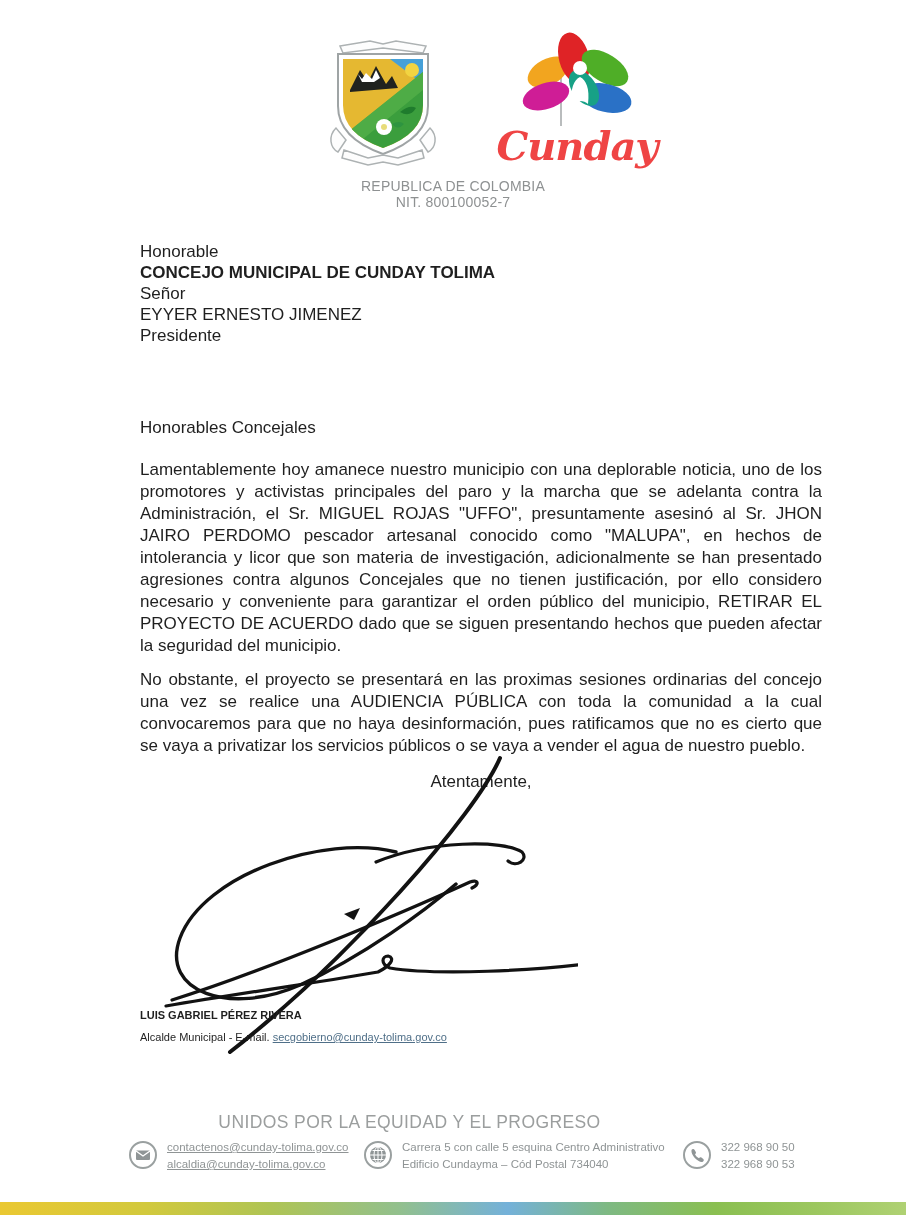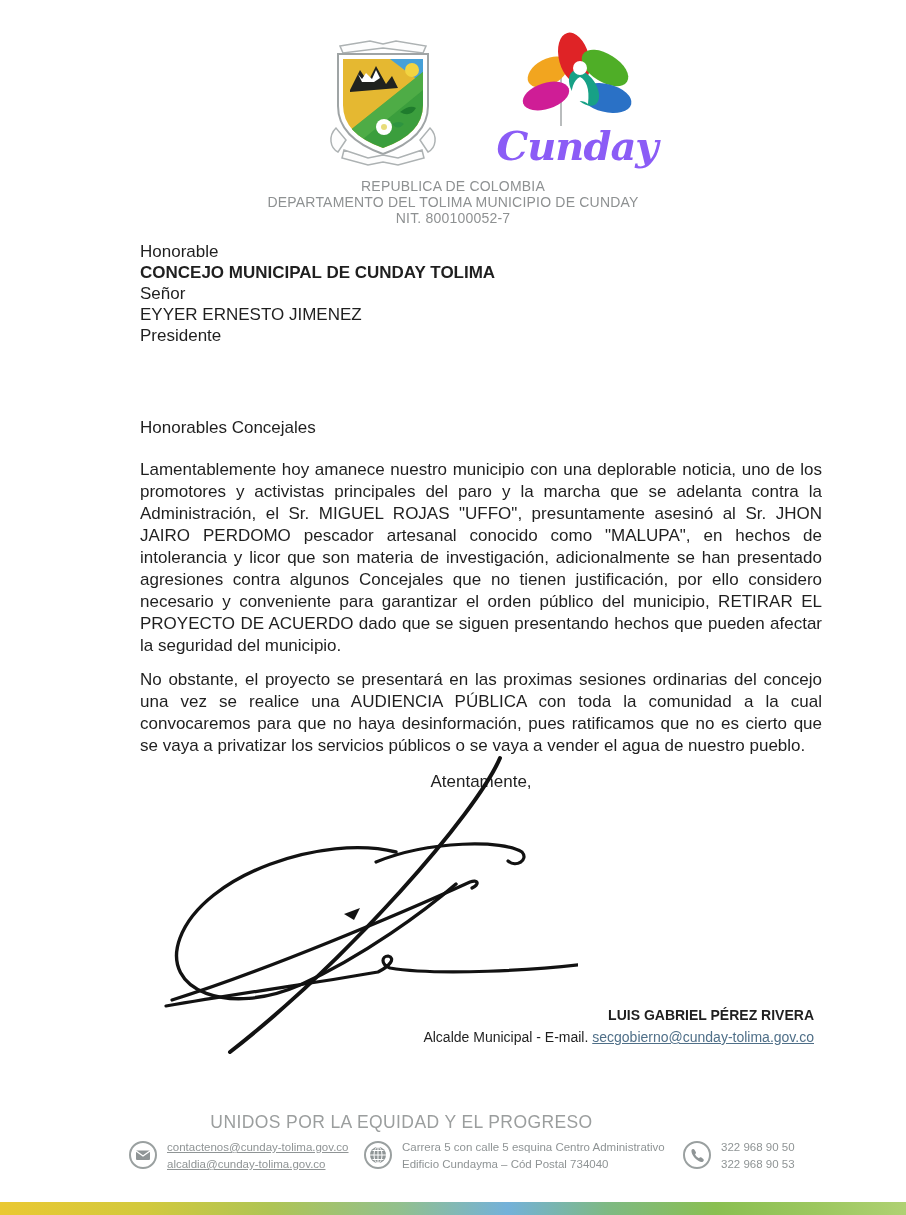--- a/index.html
+++ b/index.html
@@ -10,40 +10,40 @@
     color:#1f1f1f;
   }
   
   .logos{position:absolute;top:30px;left:0;width:906px;height:140px;}
   .crest{position:absolute;left:322px;top:2px;}
   .logo-divider{position:absolute;left:560px;top:14px;width:2px;height:82px;background:#b9bcbd;}
   .cunday-logo{position:absolute;left:492px;top:0px;width:170px;text-align:center;}
   .cunday-word{
     font-family:"DejaVu Serif","Liberation Serif",serif;
     font-style:italic;font-weight:bold;font-size:40px;line-height:40px;
-    color:#8b5cf6;letter-spacing:-1px;margin-top:-4px;
+    color:#ef4444;letter-spacing:-1px;margin-top:-4px;
   }
   .gov-head{position:absolute;top:178px;left:0;width:906px;text-align:center;
     color:#8e9192;font-size:14px;line-height:16px;letter-spacing:.2px;}
   
   .recipient{position:absolute;top:241px;left:140px;width:682px;font-size:17px;line-height:21px;}
   .recipient .b{font-weight:bold;}
   .subject{position:absolute;top:362px;left:140px;width:682px;
     font-weight:bold;font-size:17px;line-height:21.5px;text-align:justify;}
   .salutation{position:absolute;top:418px;left:140px;width:682px;font-size:17px;}
   .bodyflow{position:absolute;top:459px;left:140px;width:682px;font-size:17px;line-height:22px;text-align:justify;}
   .bodyflow p{margin:0 0 12px 0;}
   .closing{margin-top:14px;text-align:center;}
   
   .sig{position:absolute;left:138px;top:752px;width:440px;height:305px;}
-  .signer{position:absolute;left:132px;top:1004px;width:682px;font-size:14px;line-height:22px;text-align:right;}
+  .signer{position:absolute;left:140px;top:1004px;width:682px;font-size:11px;line-height:22px;}
   .signer .name{font-weight:bold;}
   .signer a{color:#4f6f88;text-decoration:underline;}
   
-  .slogan{position:absolute;top:1112px;left:4px;width:795px;text-align:center;
+  .slogan{position:absolute;top:1112px;left:12px;width:795px;text-align:center;
     color:#9b9e9e;font-size:17.5px;letter-spacing:.4px;}
   .footrow{position:absolute;top:1139px;left:0;width:906px;height:50px;
     color:#8f9495;font-size:11.5px;line-height:17px;}
   .fitem{position:absolute;display:flex;align-items:flex-start;gap:9px;justify-content:center;}
   .fitem .ic{flex:0 0 auto;margin-top:1px;}
   .f-mail{left:128px;}
   .f-addr{left:363px;}
   .f-phone{left:682px;}
   .footrow a{color:#8f9495;text-decoration:underline;}
   .gradbar{position:absolute;left:0;bottom:0;width:906px;height:13px;
@@ -108,21 +108,20 @@
           <circle cx="78" cy="38" r="7" fill="#ffffff"></circle>
           <path d="M70 74 C68 58 72 50 78 47 C84 50 88 58 86 74 C82 70 74 70 70 74 Z" fill="#ffffff"></path>
         </g>
       </svg>
       <div class="cunday-word">Cunday</div>
     </div>
   </div>
 
   <div class="gov-head">
     <div>REPUBLICA DE COLOMBIA</div>
-    <div>DEPARTAMENTO DEL TOLIMA MUNICIPIO DE CUNDAY</div>
     <div>NIT. 800100052-7</div>
   </div>
 
   <div class="recipient">
     <div>Honorable</div>
     <div class="b">CONCEJO MUNICIPAL DE CUNDAY TOLIMA</div>
     <div>Señor</div>
     <div>EYYER ERNESTO JIMENEZ</div>
     <div>Presidente</div>
   </div>

